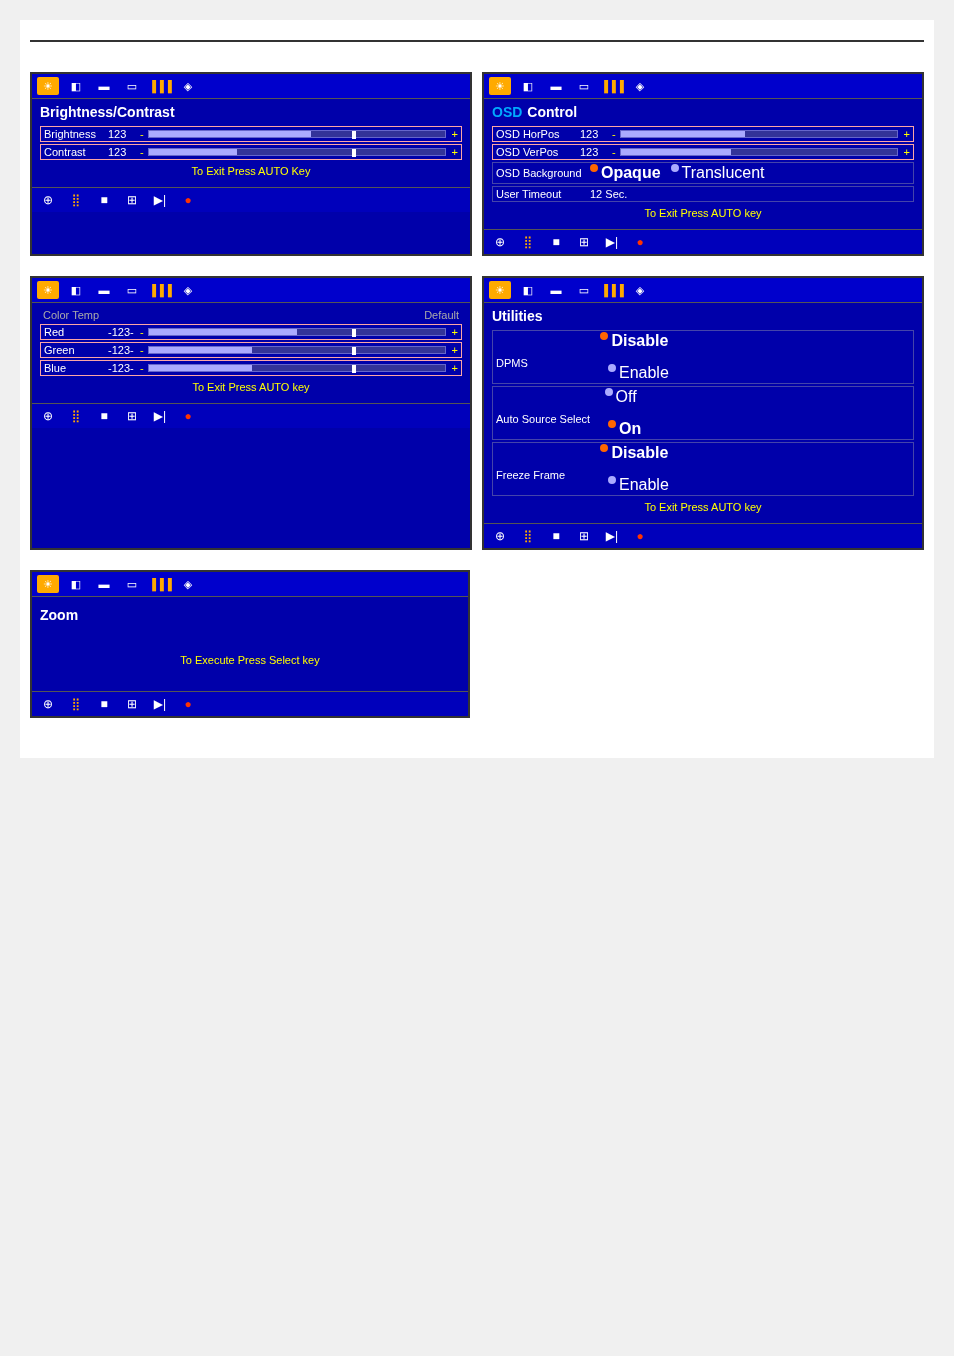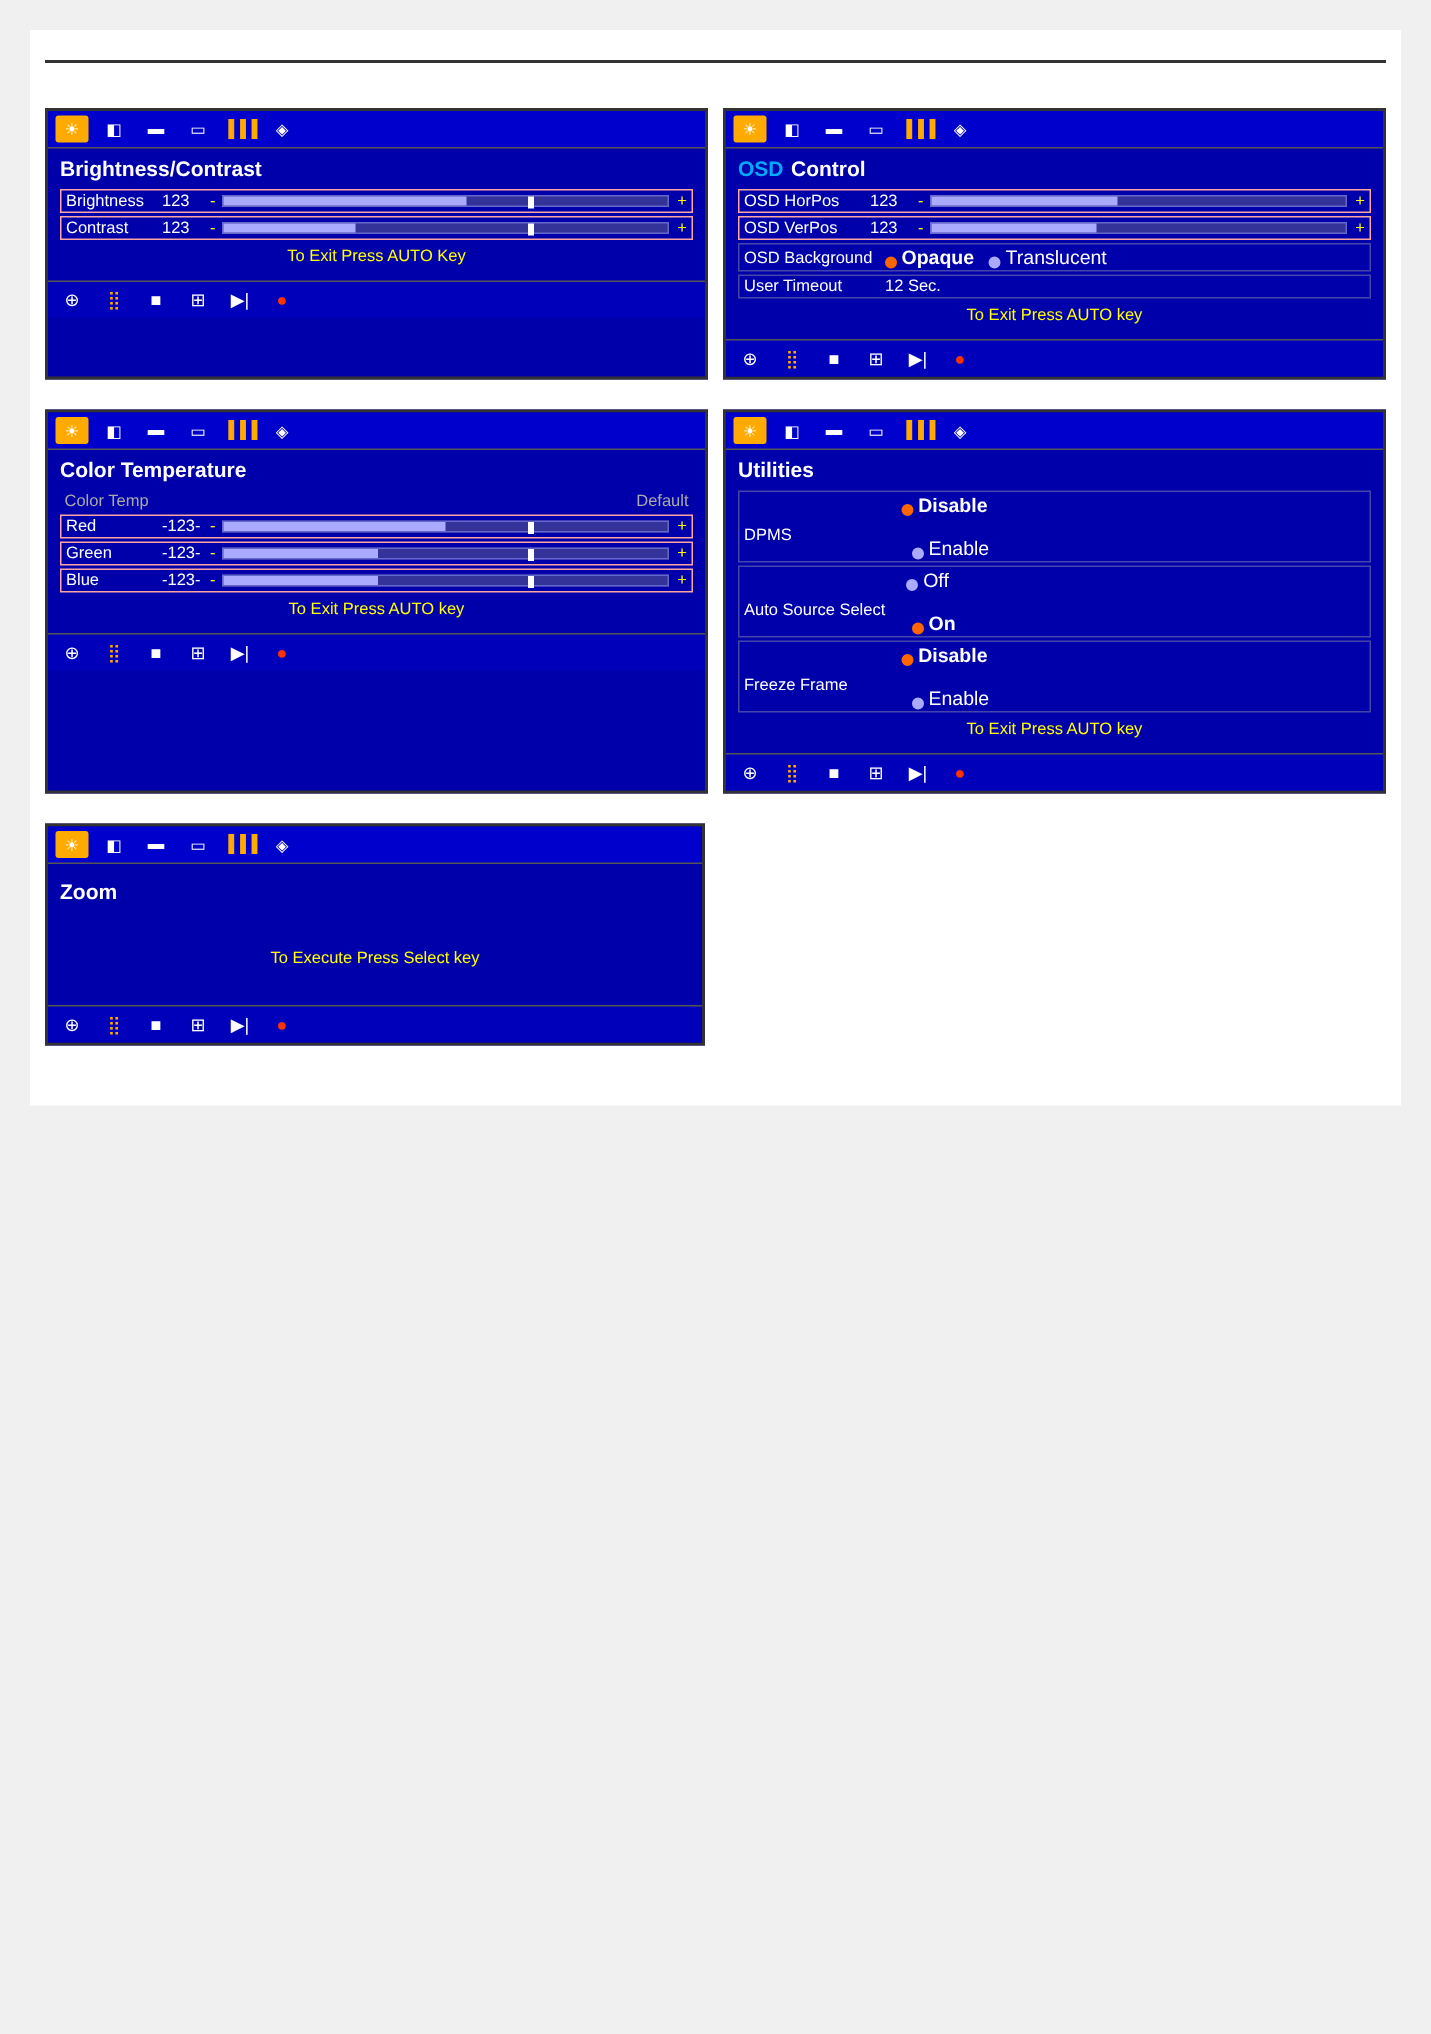--- a/index.html
+++ b/index.html
@@ -176,23 +176,23 @@
       flex-shrink: 0;
     }
 
     .osd-row-value {
       font-size: 11px;
       color: white;
     }
 
     .radio-option {
       display: flex;
-      align-items: flex-end;
+      align-items: flex-start;
       gap: 3px;
-      font-size: 13px;
+      font-size: 16px;
       color: white;
     }
 
     .radio-dot {
       width: 8px;
       height: 8px;
       border-radius: 50%;
       border: 2px solid #aaa;
     }
 
@@ -389,21 +389,20 @@
     <div class="osd-panel">
       <div class="icon-bar">
         <div class="icon-bar-item active">☀</div>
         <div class="icon-bar-item">◧</div>
         <div class="icon-bar-item">▬</div>
         <div class="icon-bar-item">▭</div>
         <div class="icon-bar-item" style="color:#ffaa00;">▐▐▐</div>
         <div class="icon-bar-item">◈</div>
       </div>
       <div class="panel-content">
-        <div class="panel-title">Color  Temperature</div>
 
         <div class="color-temp-row">
           <span class="color-temp-label">Color Temp</span>
           <span class="color-temp-value">Default</span>
         </div>
 
         <div class="slider-row">
           <span class="slider-label">Red</span>
           <span class="slider-value">-123-</span>
           <span style="color:yellow;font-size:11px;">-</span>

